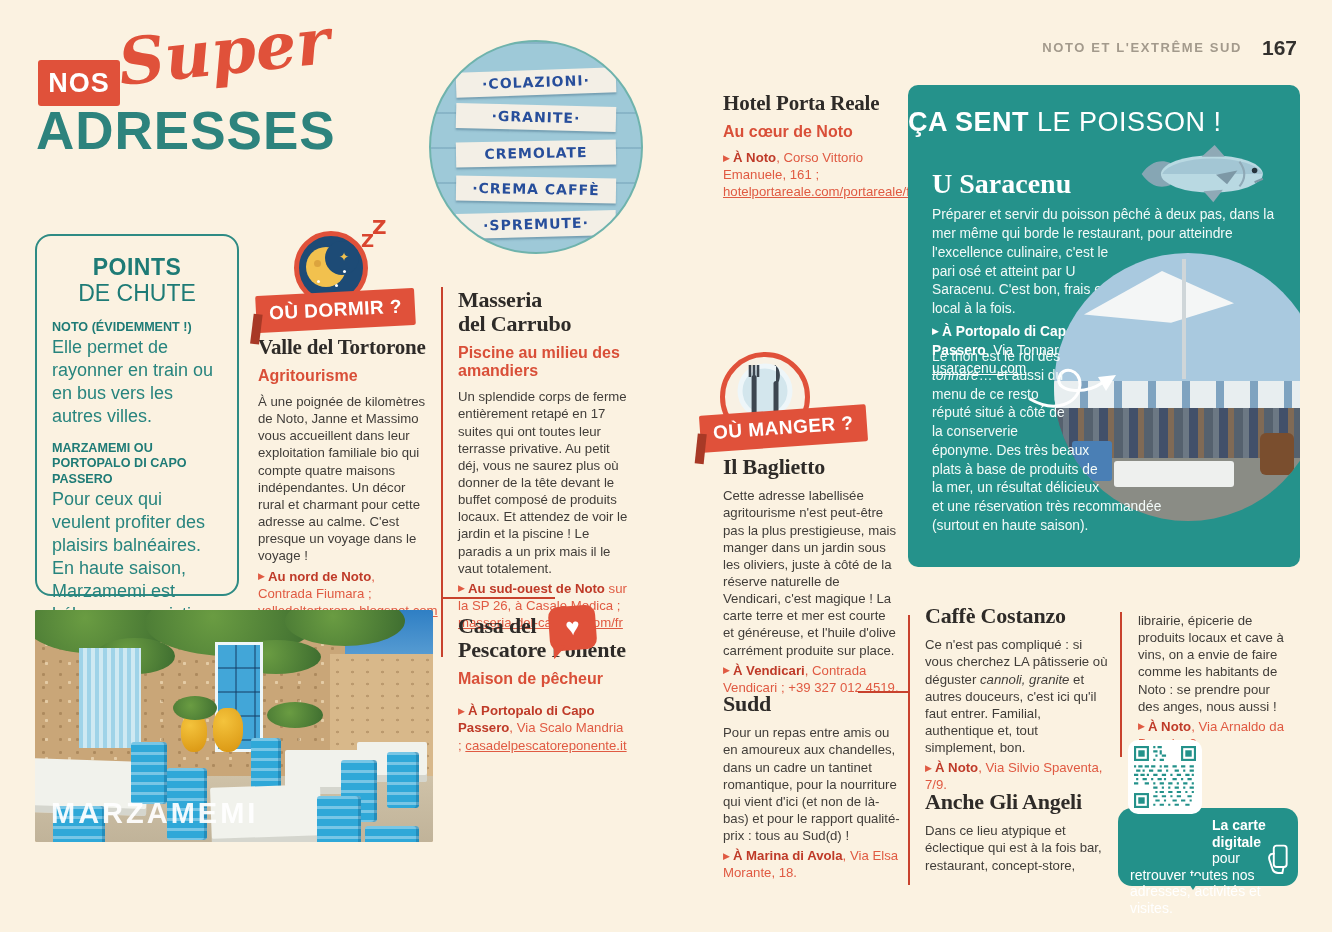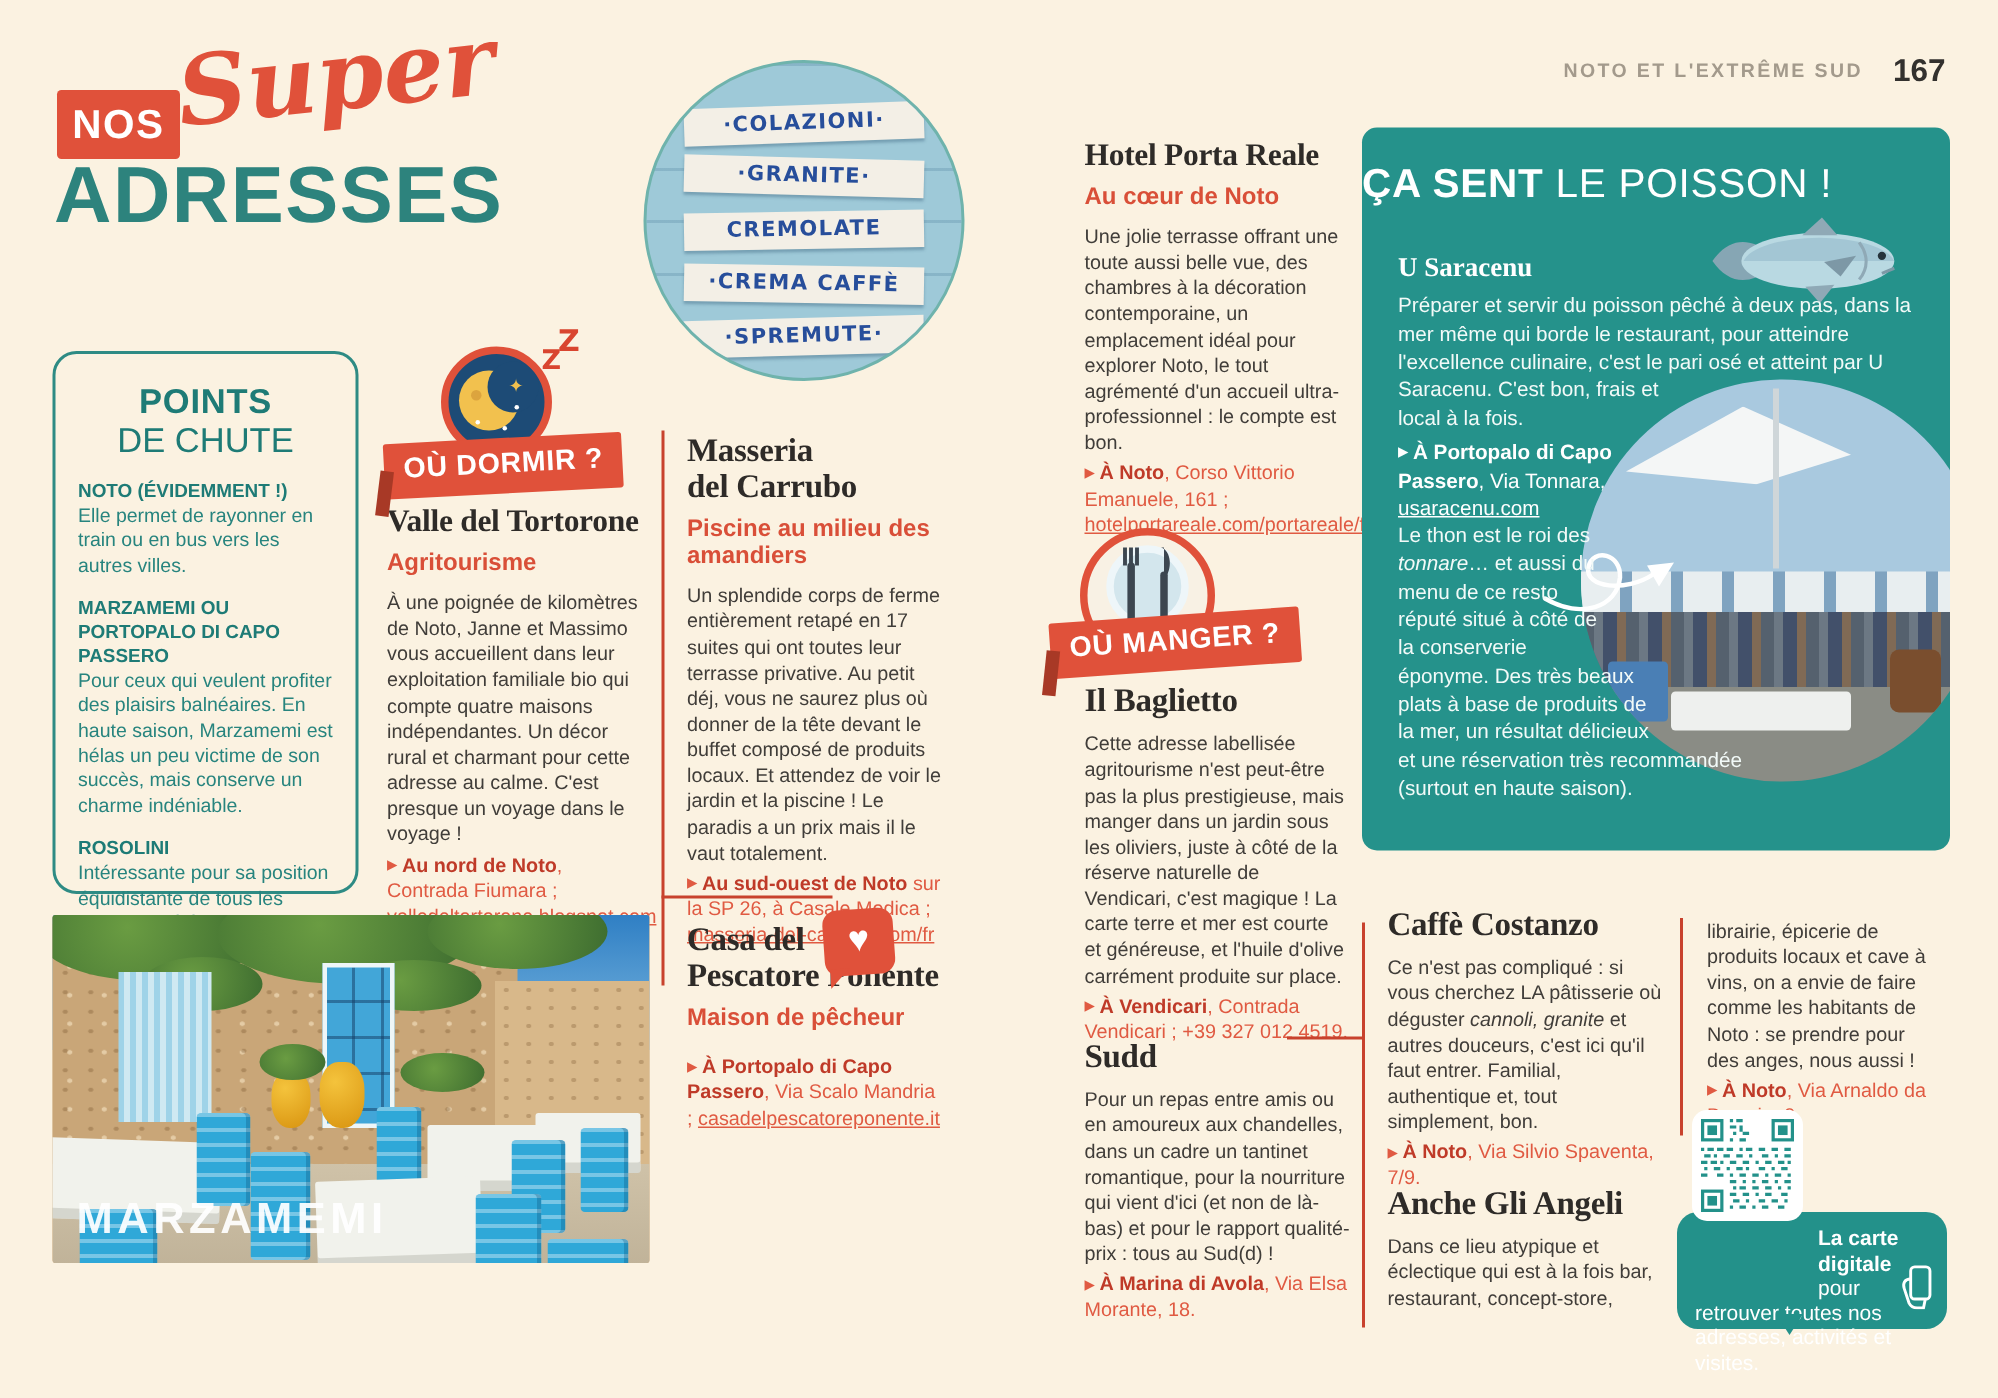--- a/index.html
+++ b/index.html
@@ -23,40 +23,40 @@
   .super{left:118px;top:14px;font-family:"DejaVu Serif",serif;font-style:italic;font-weight:700;font-size:64px;color:#e0513a;transform:rotate(-6deg)}
   .adresses{left:36px;top:100px;font-size:53px;font-weight:800;color:#2d837d;letter-spacing:1px}
   
   .signs{left:429px;top:40px;width:210px;height:210px;border-radius:50%;overflow:hidden;border:2px solid #6fb3ac;background:#9ec9d8;background-image:repeating-linear-gradient(180deg,rgba(70,120,150,.25) 0 2px,transparent 2px 35px)}
   .plank{position:absolute;left:25px;width:160px;height:25px;background:#f3efe6;box-shadow:0 2px 2px rgba(40,80,110,.35);color:#274e9b;font-family:"DejaVu Sans",sans-serif;font-weight:700;font-size:14px;letter-spacing:1px;text-align:center;line-height:25px}
   
   .points{left:35px;top:234px;width:204px;height:362px;border:2px solid #2e8b84;border-radius:16px;box-sizing:border-box;padding:18px 15px 4px}
   .points .tt{text-align:center;color:#1e7b76;font-size:23px;line-height:1.15;margin-bottom:4px}
   .points .tt .b1{font-weight:800;letter-spacing:.5px}
   .points .h{font-size:12.6px;font-weight:800;color:#1e7b76;margin-top:13px;line-height:1.25}
-  .points .p{font-size:13px;color:#27847e;line-height:1.28}
+  .points .p{font-size:18px;color:#27847e;line-height:1.28}
   
   .ribbon{position:absolute;background:#e0513a;color:#fff;font-weight:800;font-size:19px;letter-spacing:.5px;padding:7px 13px 8px;border-radius:2px;z-index:3}
   .ribbon::before{content:"";position:absolute;left:-5px;bottom:-11px;width:9px;height:30px;background:#a83926;transform:rotate(10deg);z-index:-1}
   .moonb{left:294px;top:231px;width:64px;height:64px;border-radius:50%;background:#1d4b76;border:5px solid #e0513a;overflow:hidden;z-index:2}
   .moonb .moon{position:absolute;left:7px;top:11px;width:40px;height:40px;border-radius:50%;background:#f2c14e}
   .moonb .cut{position:absolute;left:26px;top:5px;width:34px;height:34px;border-radius:50%;background:#1d4b76}
   .moonb .crat{position:absolute;left:15px;top:24px;width:7px;height:7px;border-radius:50%;background:#dca43e}
   .moonb .st{position:absolute;color:#f2c14e;font-size:12px}
   .moonb .dot{position:absolute;width:3px;height:3px;border-radius:50%;background:#fff}
   .zz{position:absolute;color:#d9452f;font-weight:800;font-family:"DejaVu Sans",sans-serif}
   .forkb{left:720px;top:352px;width:80px;height:80px;border-radius:50%;background:#f8f1e4;border:5px solid #e0513a;overflow:hidden;z-index:2}
   .heartb{left:549px;top:606px;width:47px;height:44px;background:#e0513a;border-radius:10px;transform:rotate(-4deg);z-index:2;text-align:center}
   .heartb::after{content:"";position:absolute;left:3px;bottom:-8px;width:13px;height:13px;background:#e0513a;clip-path:polygon(0 0,100% 0,0 100%)}
   .heartb span{color:#fff;font-size:24px;line-height:42px}
   
   .fishbox{left:908px;top:85px;width:392px;height:482px;background:#25928b;border-radius:10px;overflow:hidden;color:#fff}
   .fb-title{position:absolute;top:22px;left:0;width:100%;text-align:left;font-size:27px;font-weight:400;letter-spacing:.5px;color:#fff}
   .fb-title b{font-weight:800}
-  .fb-h{font-family:"Liberation Serif","DejaVu Serif",serif;font-weight:700;font-size:18px;color:#fff;line-height:1.12;margin:0 0 7px}
+  .fb-h{font-family:"Liberation Serif","DejaVu Serif",serif;font-weight:700;font-size:28px;color:#fff;line-height:1.12;margin:0 0 7px}
   .fb-bd{font-size:13.8px;line-height:1.36;color:#f2faf8;margin:0}
   .addr-w{font-size:13.8px;line-height:1.36;color:#fff;margin-top:4px}
   .addr-w b{color:#fff}
   .fl{float:right}
   .flc{float:right;clear:right}
   .rphoto{position:absolute;left:146px;top:168px;width:268px;height:268px;border-radius:50%;overflow:hidden;background:linear-gradient(180deg,#a9c9df 0 48%,#dfe7e8 48% 58%,#5c6773 58% 76%,#8a8c85 76%)}
   .rp{position:absolute}
   
   .bubble{left:1118px;top:808px;width:180px;height:78px;background:#23918a;border-radius:14px;color:#fff}
   .bubble::after{content:"";position:absolute;left:66px;bottom:-13px;border:9px solid transparent;border-top:14px solid #23918a}
@@ -146,21 +146,20 @@
 <div class="abs heartb"><span>♥</span></div>
 <div class="abs sec" style="left:458px;top:614px;width:172px">
   <h2 class="t"><span>Casa del</span><br><span>Pescatore Ponente</span></h2>
   <div class="sub">Maison de pêcheur</div>
   <p class="addr" style="margin-top:14px"><span class="mk">▶</span><b>À Portopalo di Capo Passero</b><span>, Via Scalo Mandria ; </span><span class="lnk">casadelpescatoreponente.it</span></p>
 </div>
 
 <div class="abs sec" style="left:723px;top:92px;width:176px">
   <h2 class="t" style="font-size:21px">Hotel Porta Reale</h2>
   <div class="sub">Au cœur de Noto</div>
-  <p class="bd">Une jolie terrasse offrant une toute aussi belle vue, des chambres à la décoration contemporaine, un emplacement idéal pour explorer Noto, le tout agrémenté d'un accueil ultra-professionnel : le compte est bon.</p>
   <p class="addr"><span class="mk">▶</span><b>À Noto</b><span>, Corso Vittorio Emanuele, 161 ; </span><span class="lnk">hotelportareale.com/portareale/fr</span></p>
 </div>
 
 <div class="abs forkb">
   <svg width="80" height="80" viewBox="0 0 80 80">
     <circle cx="40" cy="34" r="25" fill="#d3e6ed" stroke="#eef6f9" stroke-width="5"></circle>
     <path d="M25 8v12M29 8v14M33 8v12" stroke="#3c4650" stroke-width="2.6" fill="none"></path>
     <rect x="26.6" y="18" width="5" height="50" rx="2.5" fill="#3c4650"></rect>
     <path d="M49 8 C56 10 57 23 51 29 L51 8 Z" fill="#3c4650"></path>
     <rect x="48.5" y="24" width="5" height="44" rx="2.5" fill="#3c4650"></rect>

